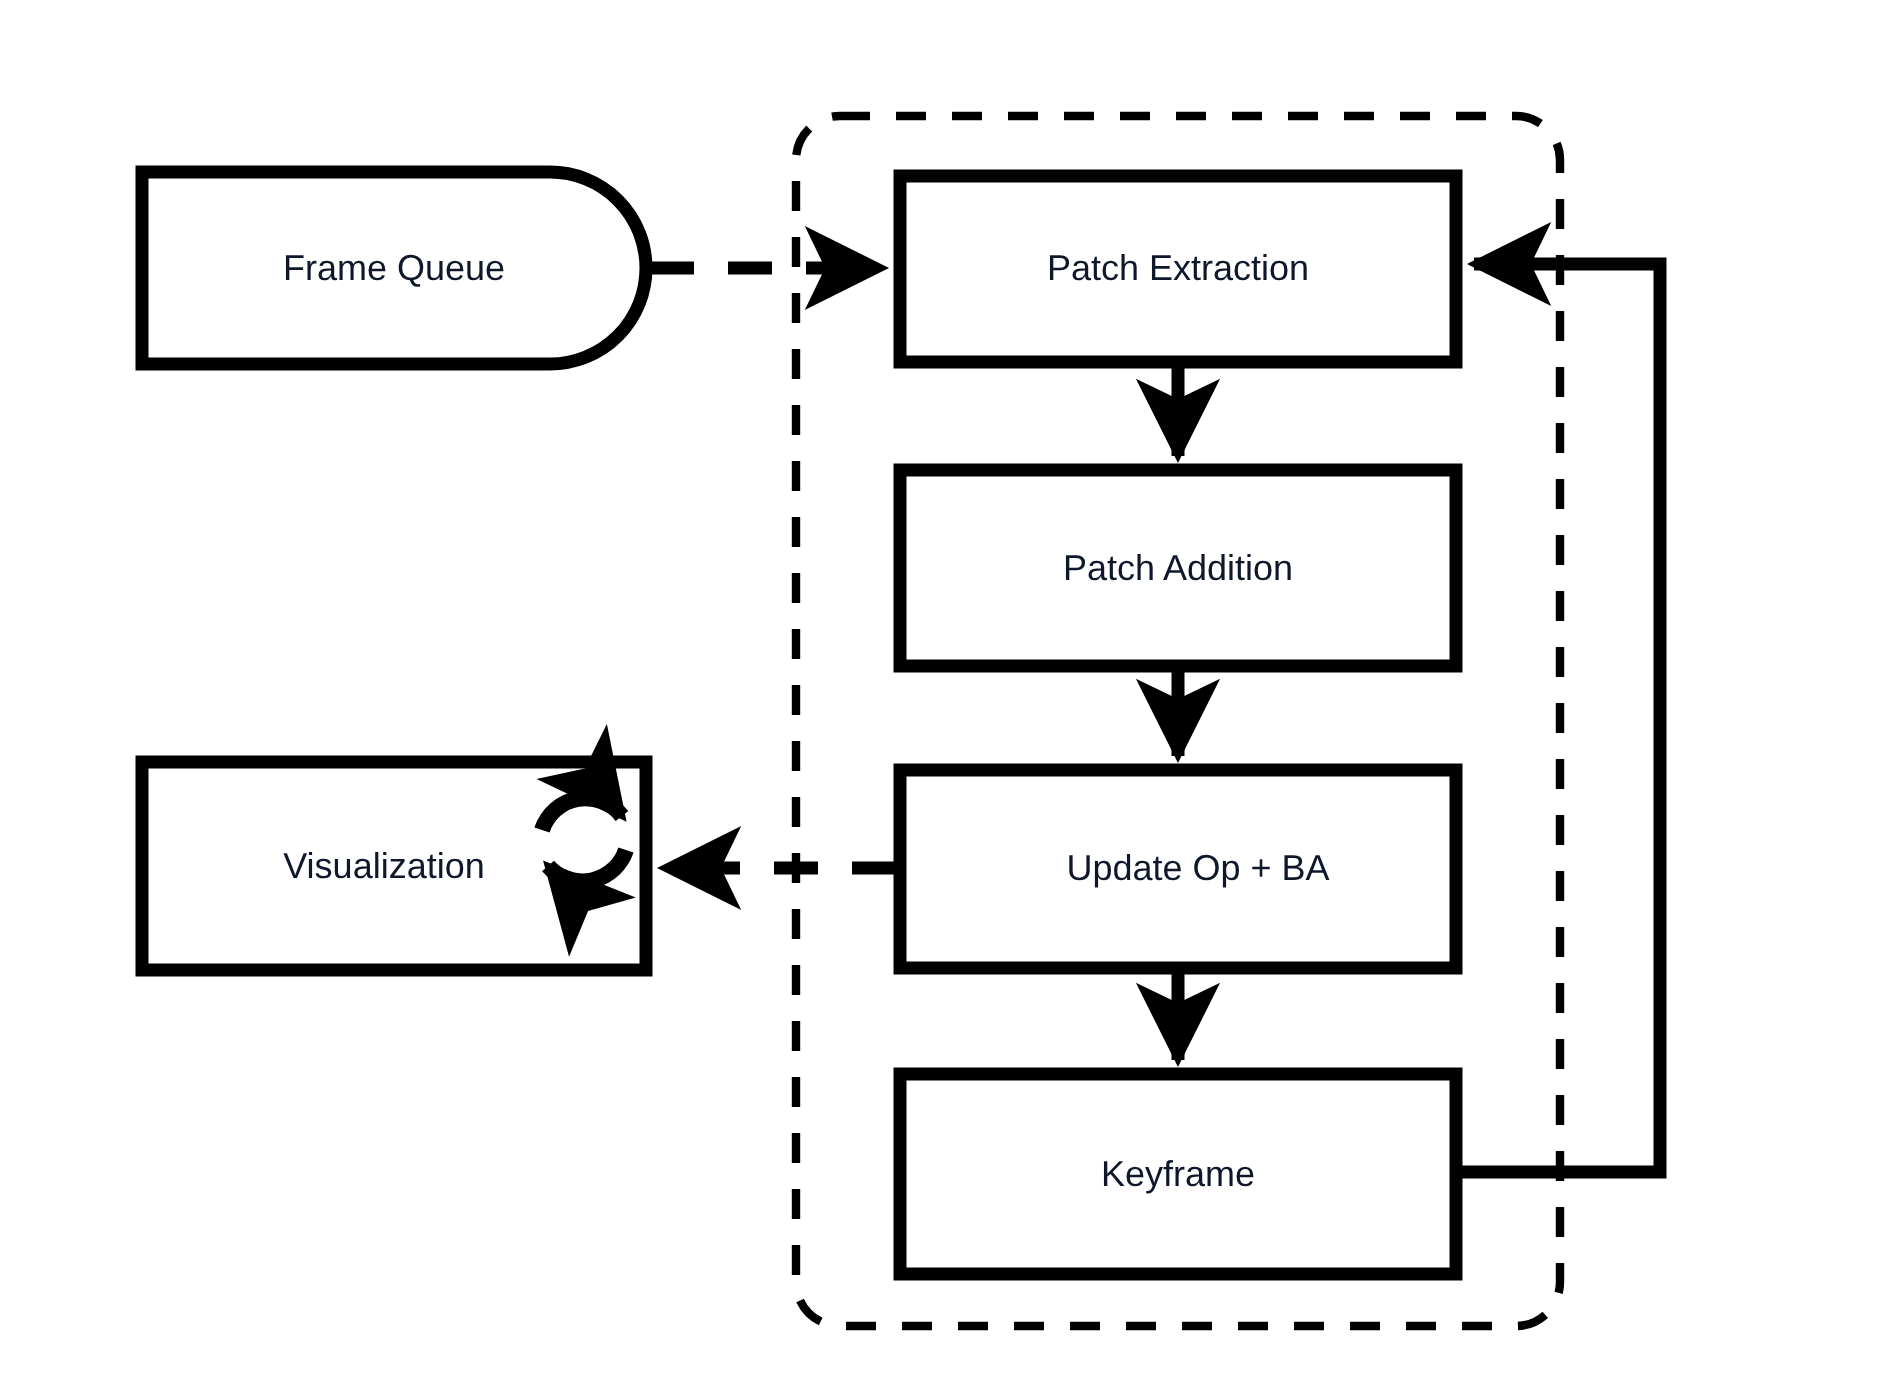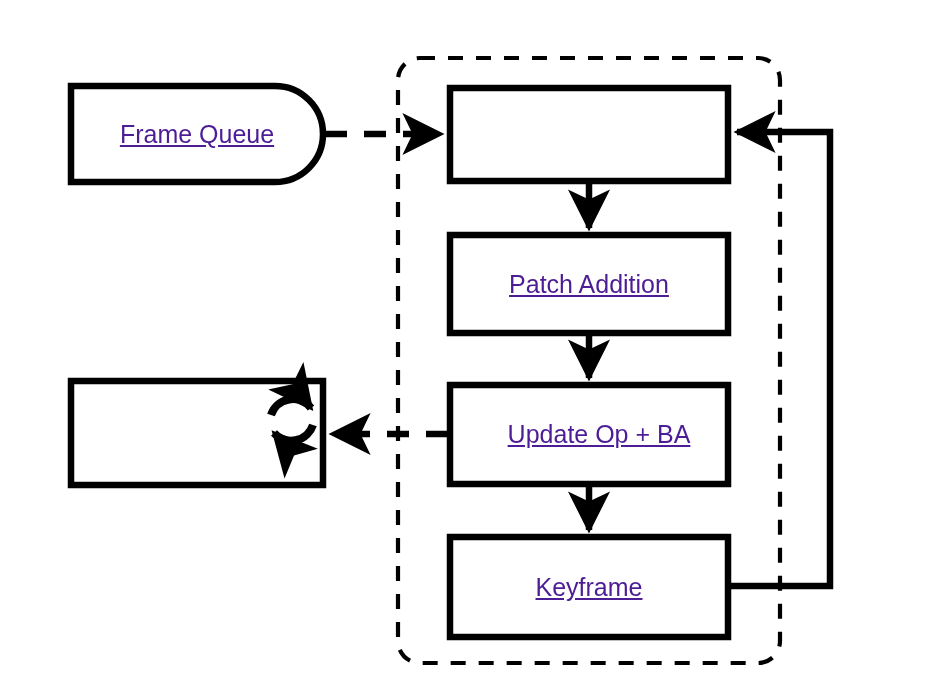--- a/index.html
+++ b/index.html
@@ -7,27 +7,26 @@
     width:940px;height:699px;overflow:hidden;
     font-family:"Liberation Sans", sans-serif;
     color:#000000;
   }
   #canvas{position:relative;width:940px;height:699px;}
   #canvas svg{position:absolute;top:0;left:0;width:940px;height:699px;}
   .node-label{
     position:absolute;
     display:flex;align-items:center;justify-content:center;
     text-align:center;
-    font-size:25px;
+    font-size:18px;
     font-family:"Liberation Sans", sans-serif;
-    color:#4c1d95;
+    color:#0f172a;
     white-space:nowrap;
     pointer-events:none;
     letter-spacing:0px;
-    text-decoration:underline;
   }
 </style>
 </head>
 <body>
 
 <div id="canvas">
 
   <svg viewBox="0 0 940 699" aria-hidden="true">
     <defs>
       <marker id="arrowhead" viewBox="0 0 12 12" refX="10.5" refY="6" markerWidth="7.2" markerHeight="7.2" orient="auto-start-reverse">
@@ -67,21 +66,23 @@
     <g>
 
       <path d="M 271 415 A 23 23 0 0 1 311 408" fill="none" stroke="#000000" stroke-width="8" stroke-linecap="butt" marker-end="url(#arrowheadsm)"></path>
 
       <path d="M 313 425 A 23 23 0 0 1 274 433" fill="none" stroke="#000000" stroke-width="8" stroke-linecap="butt" marker-end="url(#arrowheadsm)"></path>
     </g>
   </svg>
 
   <div class="node-label" style="left:71px;top:86px;width:252px;height:96px;">Frame Queue</div>
 
+  <div class="node-label" style="left:66px;top:381px;width:252px;height:104px;">Visualization</div>
 
+  <div class="node-label" style="left:450px;top:88px;width:278px;height:93px;">Patch Extraction</div>
 
   <div class="node-label" style="left:450px;top:235px;width:278px;height:98px;">Patch Addition</div>
 
   <div class="node-label" style="left:460px;top:385px;width:278px;height:99px;">Update Op + BA</div>
 
   <div class="node-label" style="left:450px;top:537px;width:278px;height:100px;text-align:right;">Keyframe</div>
 
 </div>
 
 </body></html>

